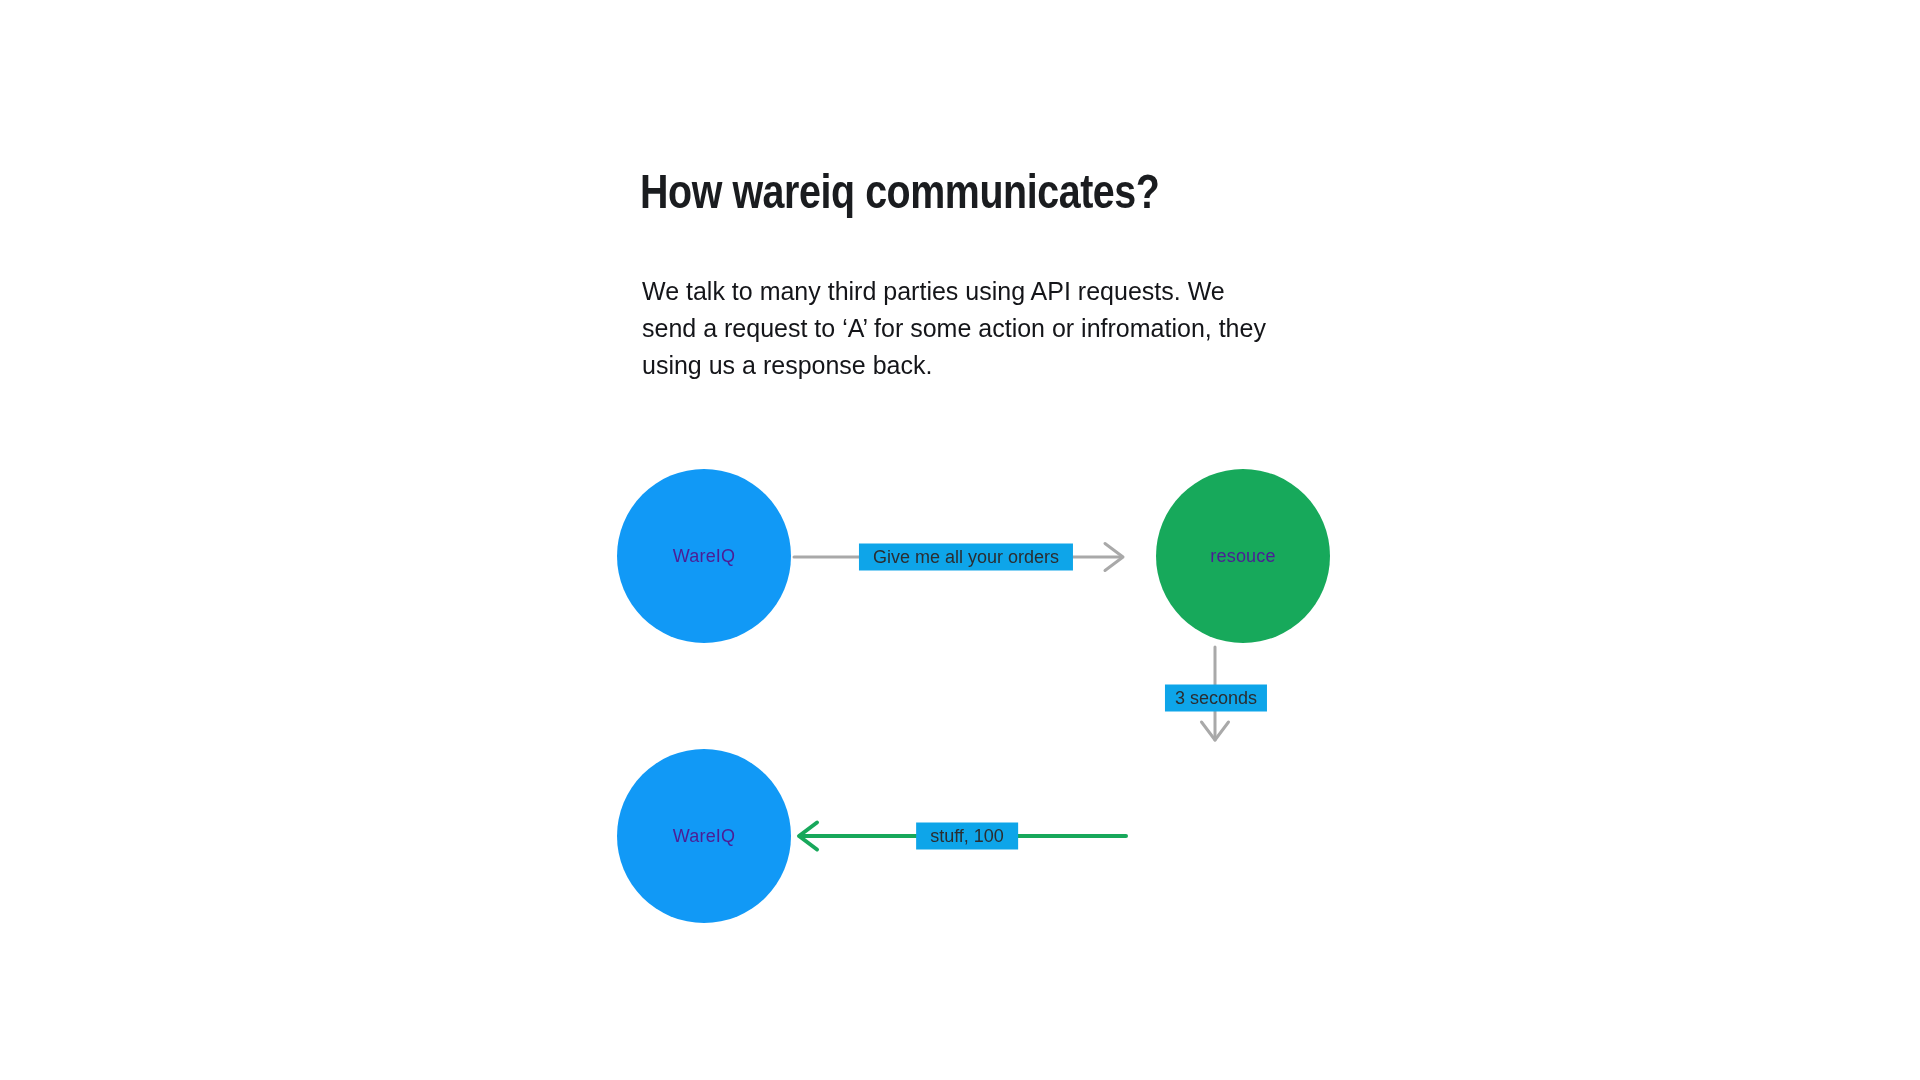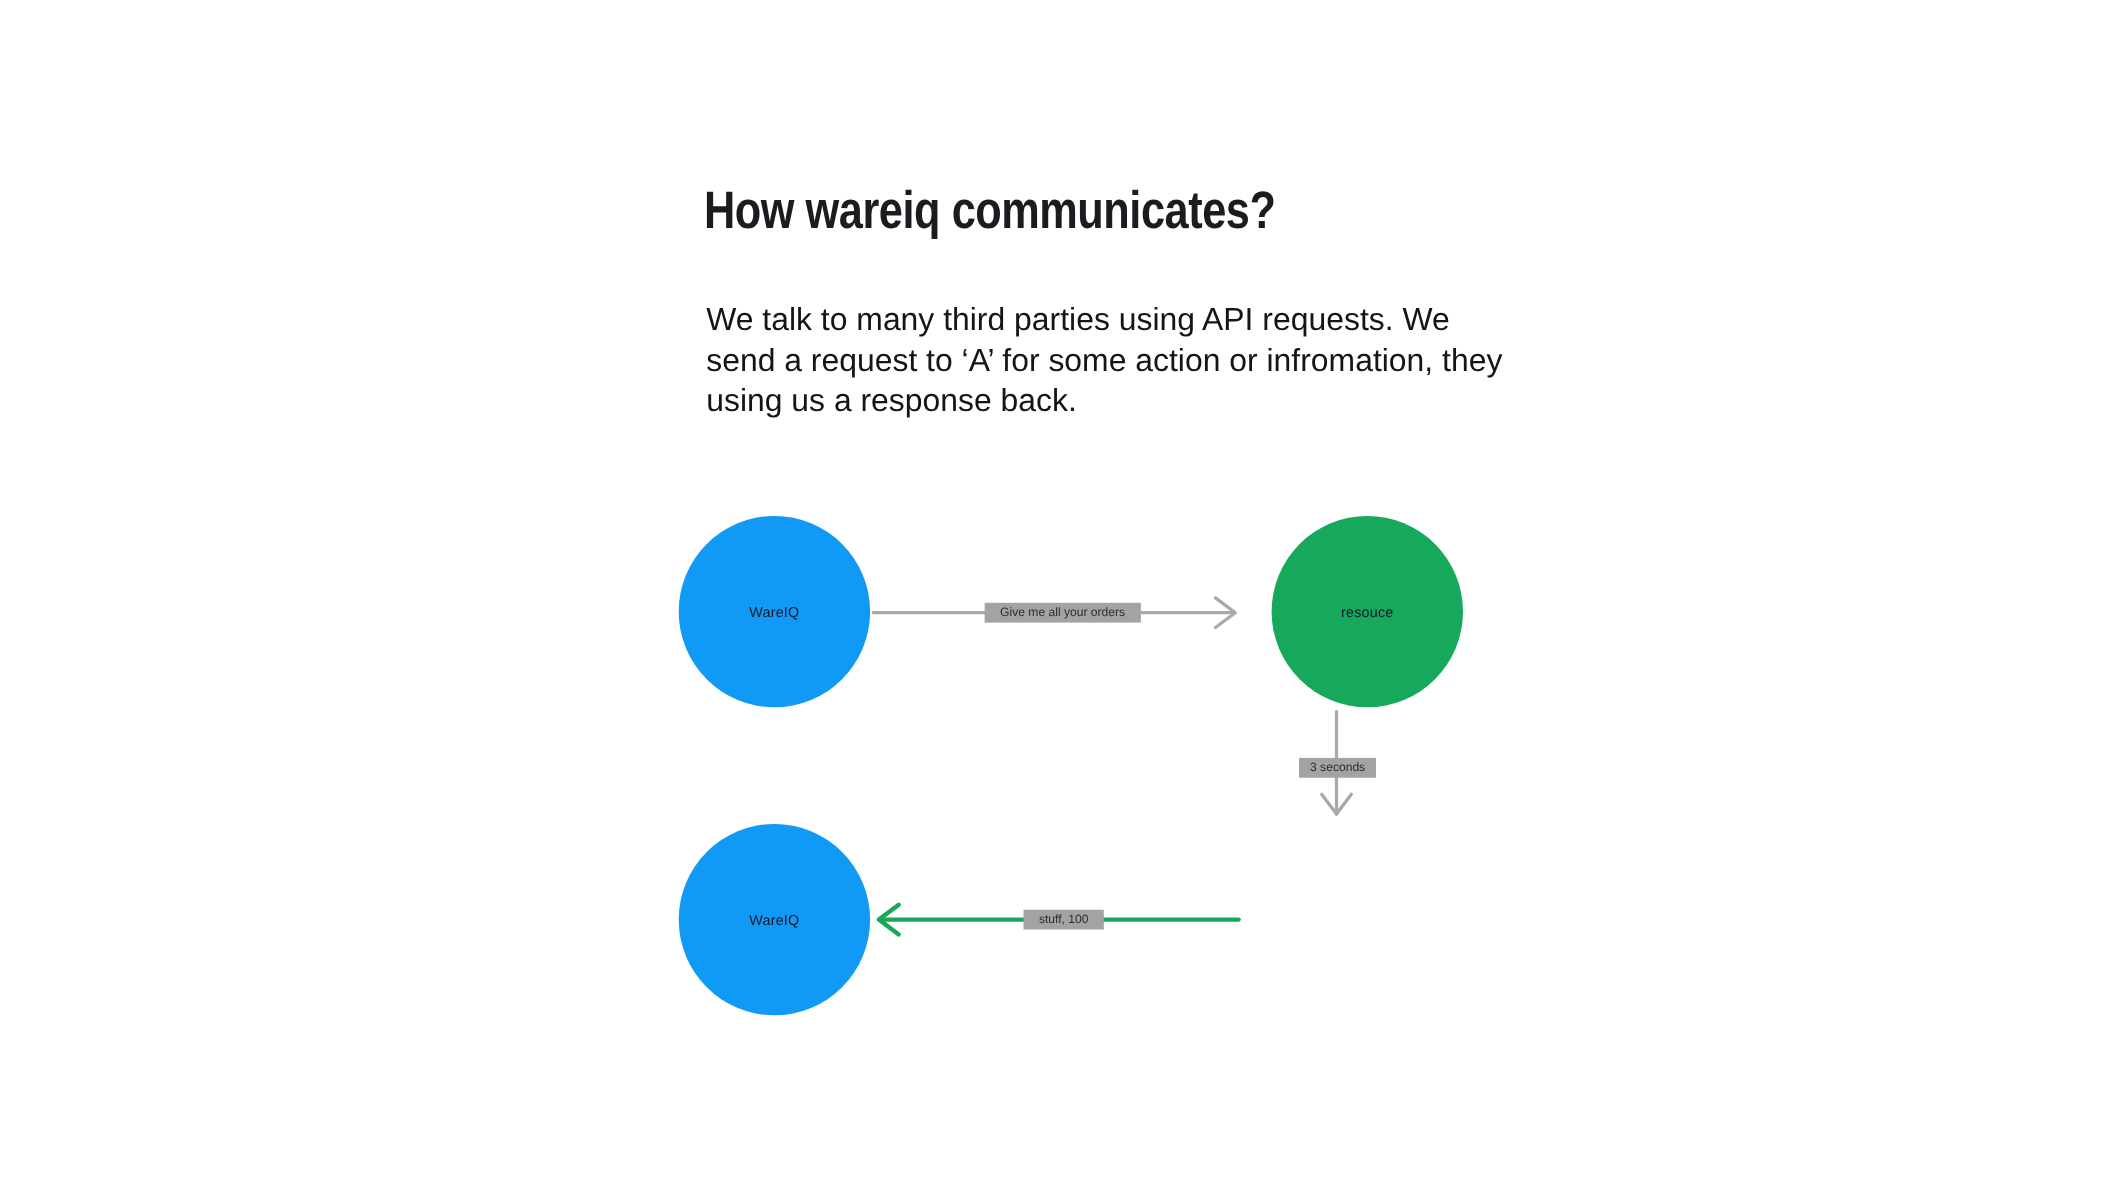--- a/index.html
+++ b/index.html
@@ -27,57 +27,57 @@
     color: #1a1c1f;
     white-space: nowrap;
     transform: scaleX(0.82);
     transform-origin: left top;
   }
   .intro {
     position: absolute;
     left: 642px;
     top: 273px;
     margin: 0;
-    font-size: 29px;
+    font-size: 25px;
     line-height: 37px;
     color: #141519;
   }
   .node {
     position: absolute;
     width: 174px;
     height: 174px;
     border-radius: 50%;
     display: flex;
     align-items: center;
     justify-content: center;
   }
   .node .node-label {
-    color: #0f172a;
-    font-size: 13px;
+    color: #4c1d95;
+    font-size: 18px;
     letter-spacing: 0.2px;
   }
   .node-blue  { background: #1199f6; }
   .node-green { background: #17a95b; }
   #node-wareiq-top      { left: 617px;  top: 469px; }
   #node-resource-top    { left: 1156px; top: 469px; }
   #node-wareiq-bottom   { left: 617px;  top: 749px; }
   #node-resource-bottom { left: 1128px; top: 748px; }
   .edges-layer {
     position: absolute;
     left: 0;
     top: 0;
     width: 1920px;
     height: 1080px;
     pointer-events: none;
   }
   .edge-label {
     position: absolute;
     transform: translate(-50%, -50%);
-    background: #a3a3a3;
-    font-size: 11px;
+    background: #0ea5e9;
+    font-size: 18px;
     color: #2b2d30;
     white-space: nowrap;
     padding: 3px 14px;
   }
   #edge-label-request  { left: 966px;  top: 557px; }
   #edge-label-delay    { left: 1216px; top: 698px; padding: 3px 10px; }
   #edge-label-response { left: 967px;  top: 836px; }
 </style>
 </head>
 <body>

